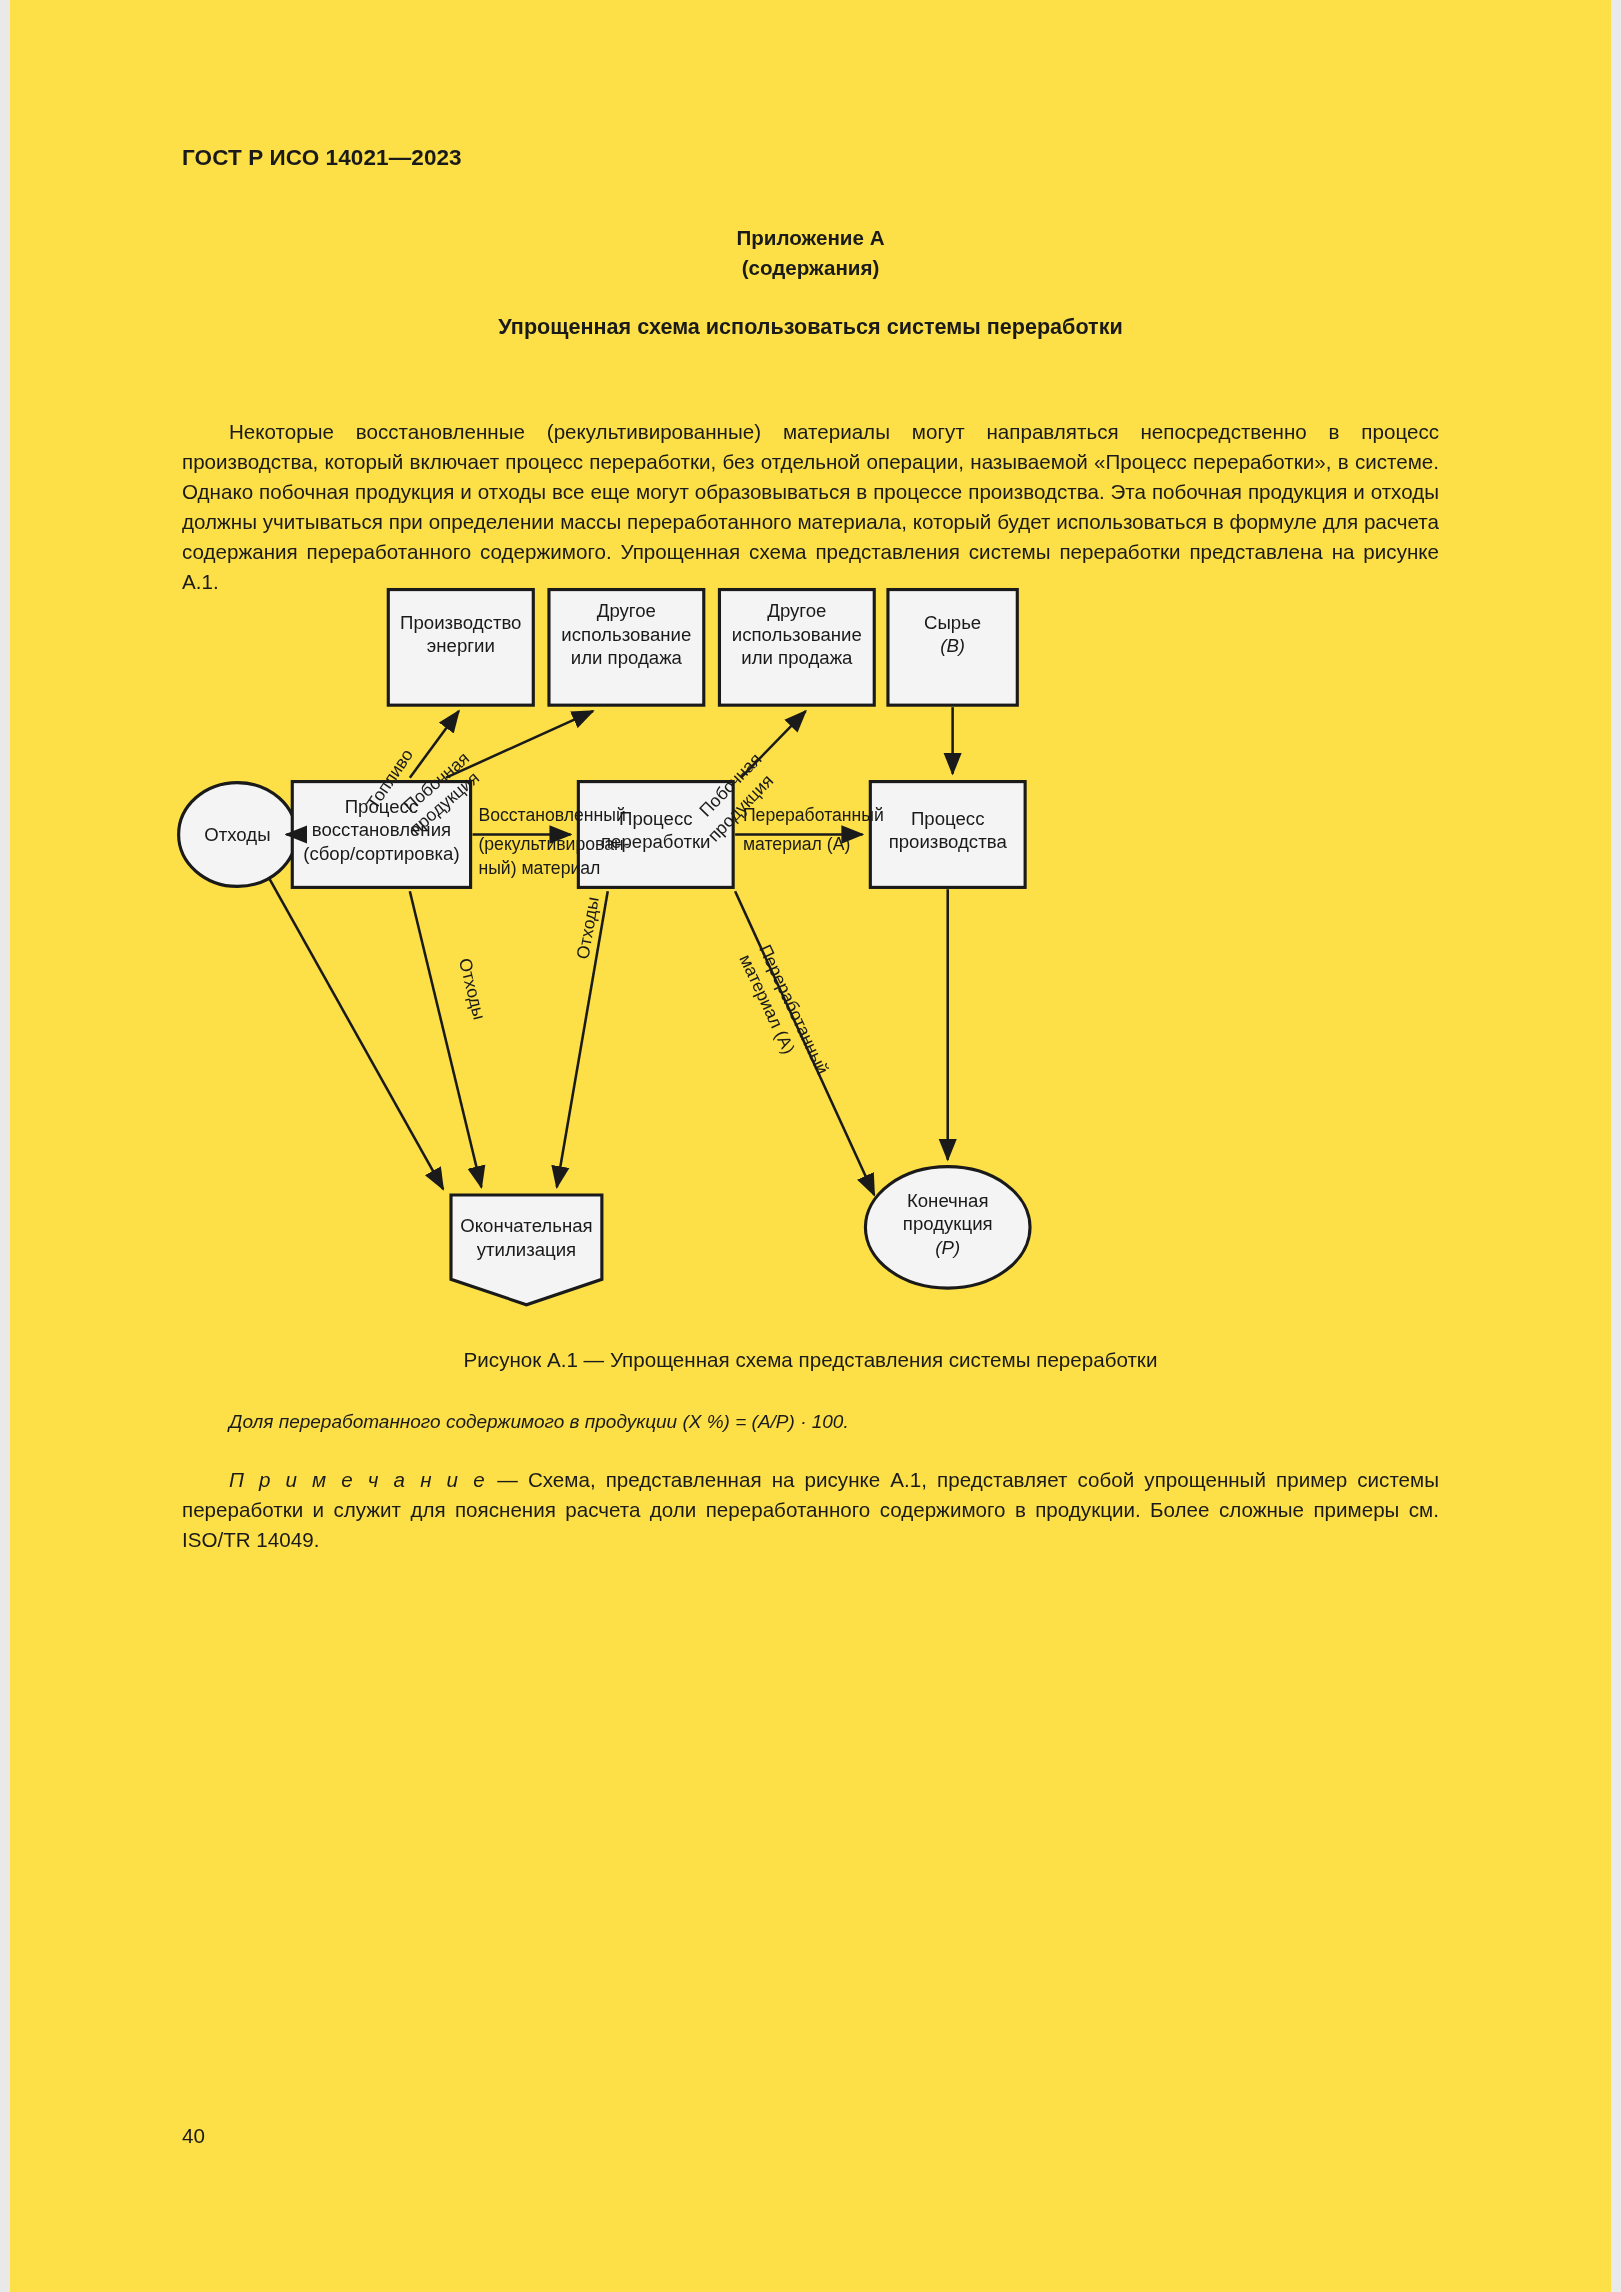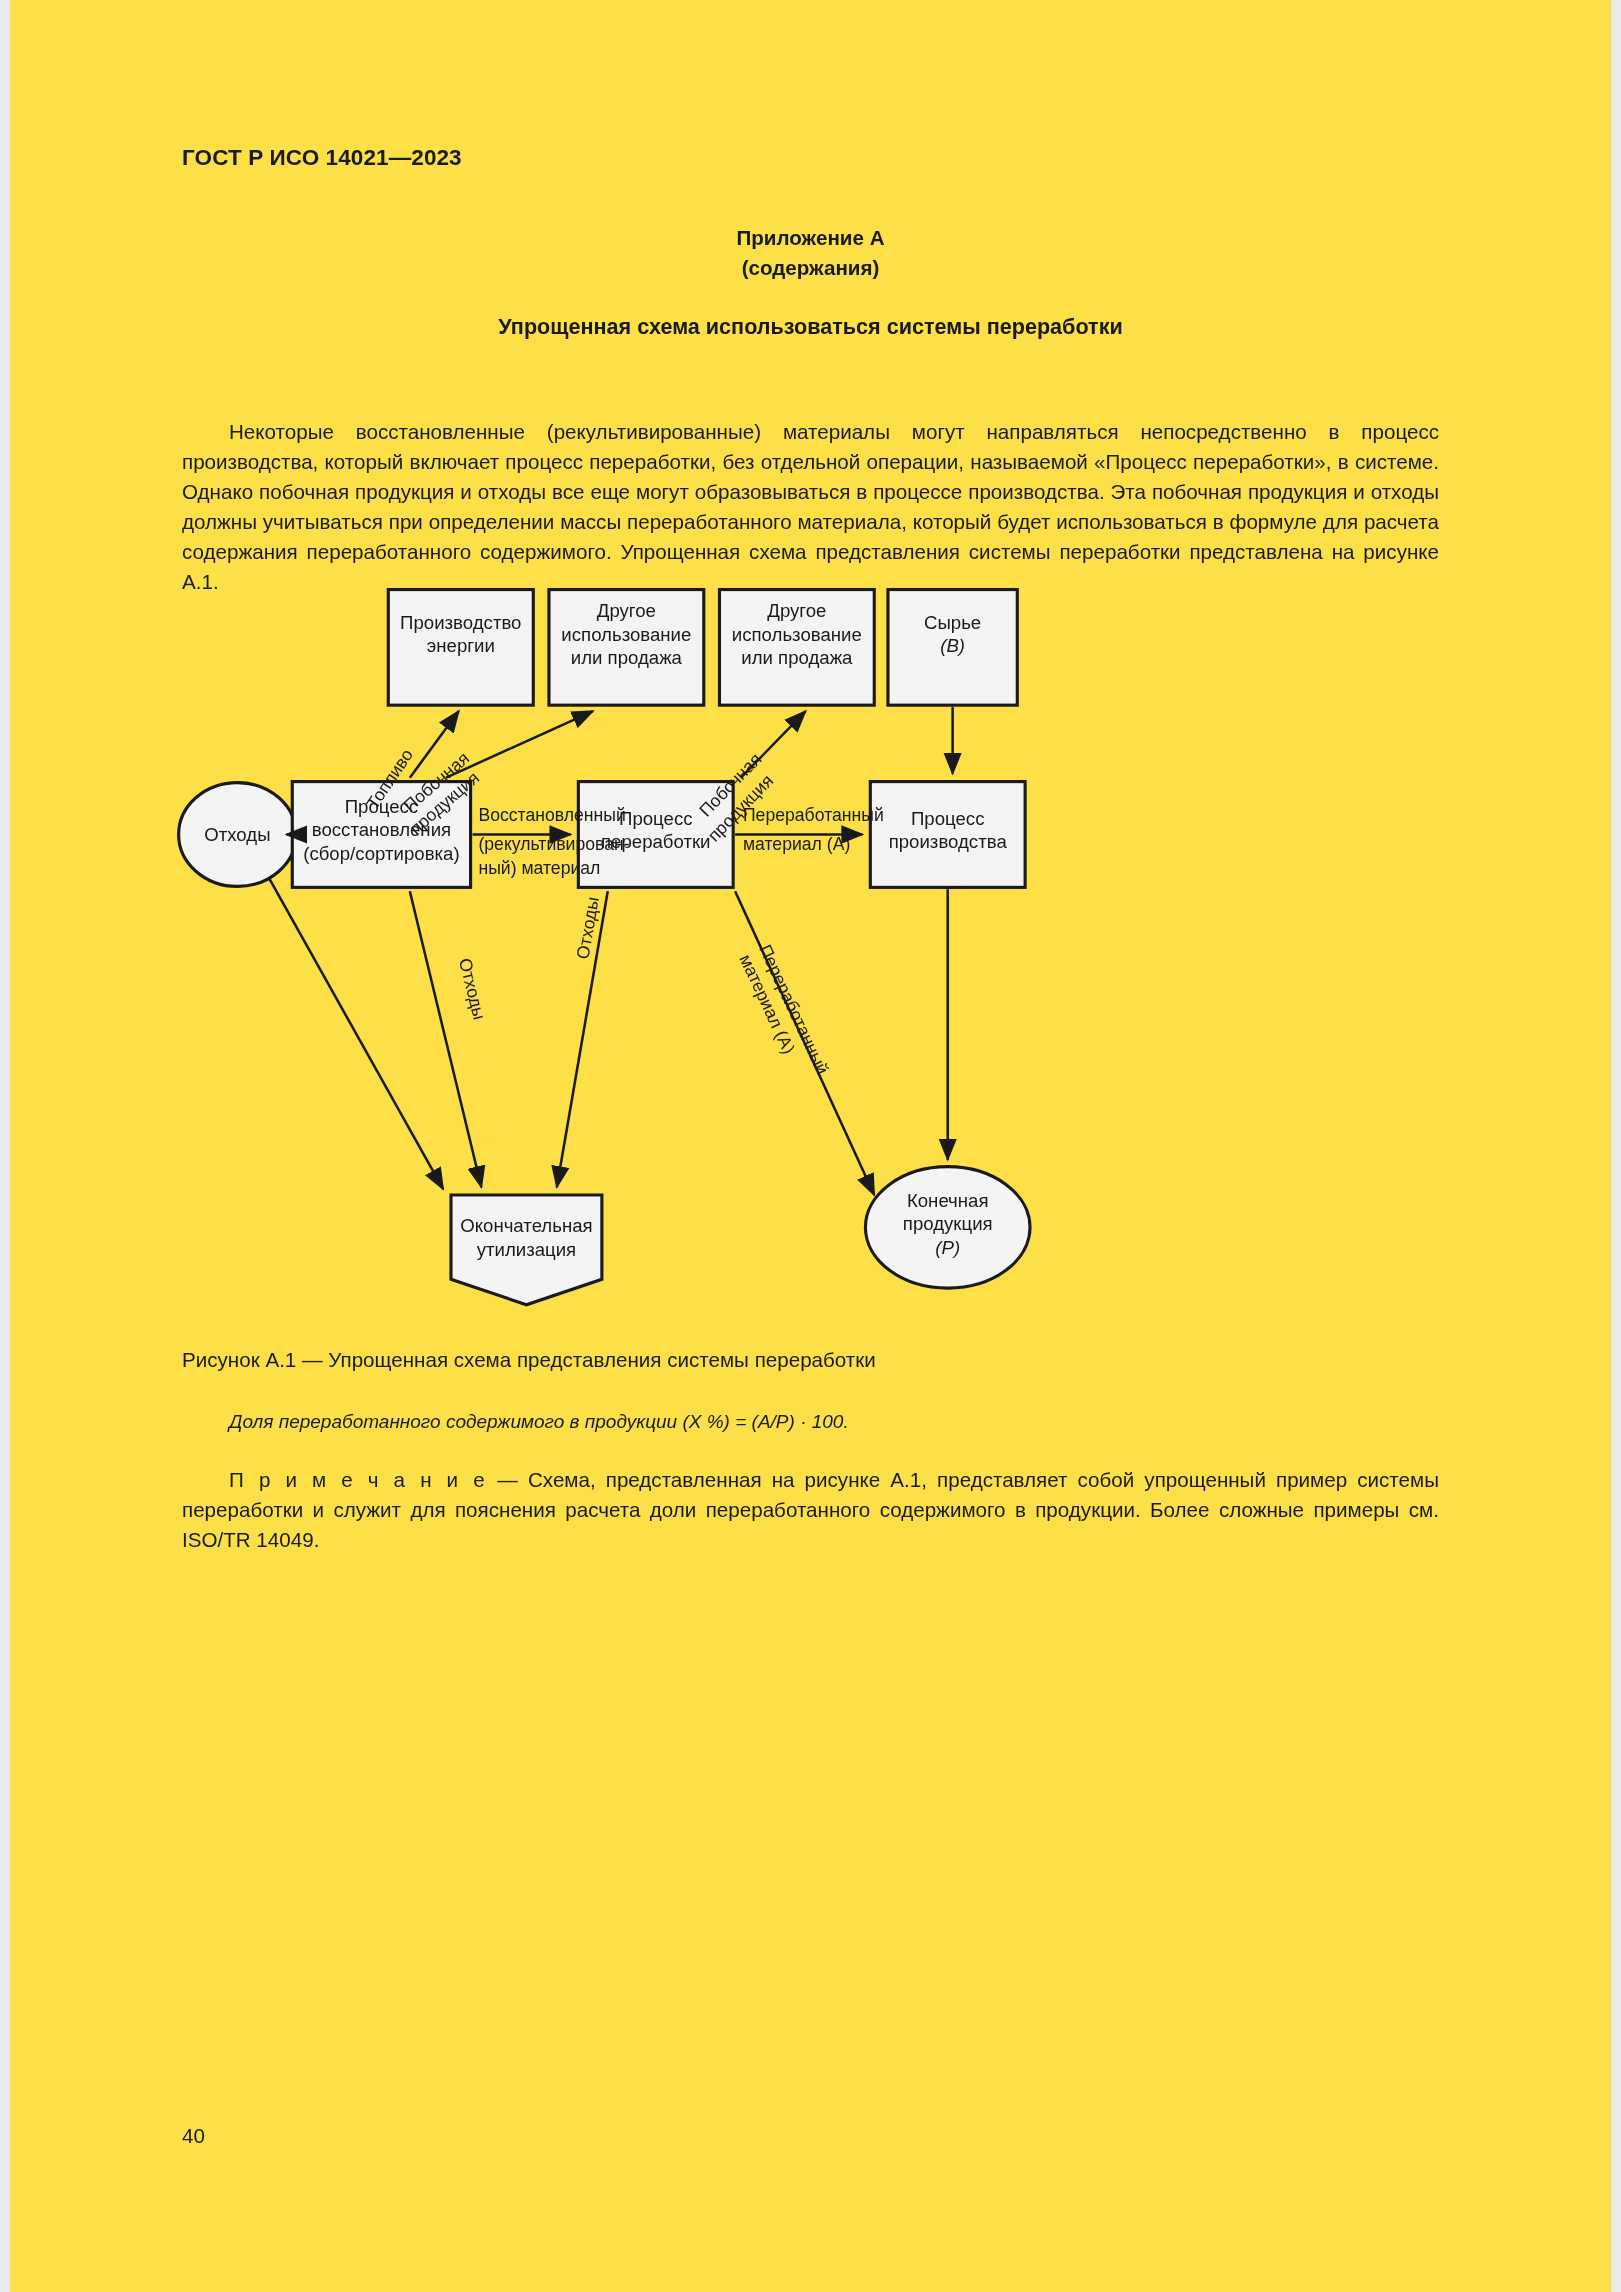--- a/index.html
+++ b/index.html
@@ -84,20 +84,21 @@
     width: 1333px;
     height: 774px;
   }
   .figure-wrap svg { display: block; }
 
   .fig-caption {
     position: absolute;
     left: 182px;
     right: 182px;
     top: 1348px;
+    text-align: center;
     font-size: 20.6px;
   }
 
   .formula-line {
     position: absolute;
     left: 182px;
     width: 1257px;
     top: 1407px;
     font-size: 19px;
     line-height: 29px;
@@ -108,20 +109,21 @@
     position: absolute;
     left: 182px;
     width: 1257px;
     top: 1465px;
     font-size: 20.6px;
     line-height: 30px;
     text-align: justify;
   }
   .note-lead {
     letter-spacing: 2.5px;
+    font-style: italic;
   }
 
   .page-number {
     position: absolute;
     left: 182px;
     top: 2124px;
     font-size: 20.6px;
   }
 
   .svg-text {

